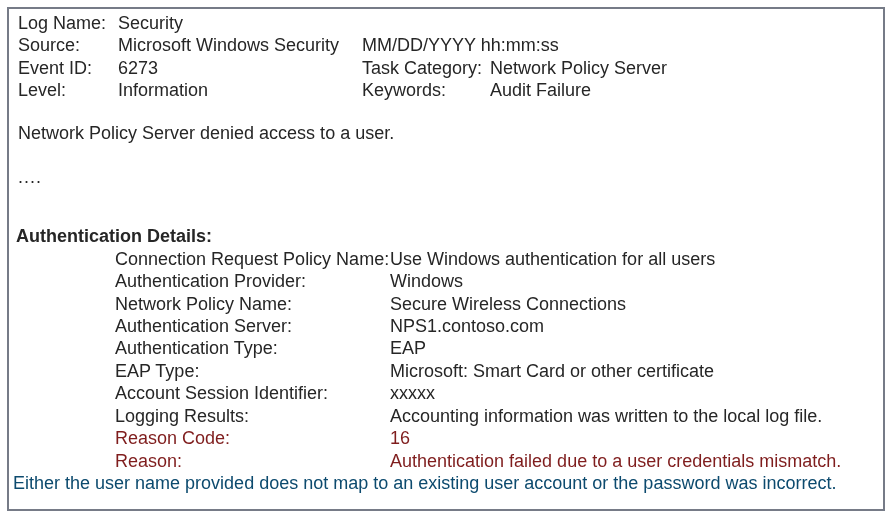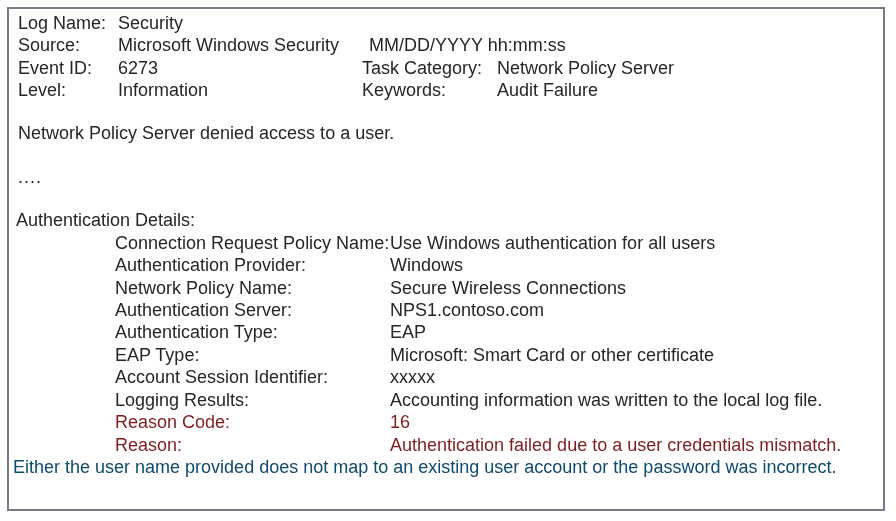--- a/index.html
+++ b/index.html
@@ -24,25 +24,25 @@
     line-height: 22.4px;
   }
   .content {
     padding: 3px 8px 0 9px;
   }
   
   .hrow { display: flex; white-space: nowrap; }
   .hlabel  { width: 100px; flex: 0 0 auto; }
   .hvalue  { width: 244px; flex: 0 0 auto; }
   .hlabel2 { width: 128px; flex: 0 0 auto; }
-  .hvalue2 { flex: 1; margin-left: 7px; }
+  .hvalue2 { flex: 1; }
   
   .desc { margin-top: 20px; }
   .dots { margin-top: 22px; letter-spacing: 1px; }
-  .sect { margin-top: 21px; margin-left: -2px; }
+  .sect { margin-top: 37px; margin-left: -2px; font-weight: bold; }
   .details { margin-left: 97px; }
   .drow { display: flex; white-space: nowrap; }
   .dlabel { width: 275px; flex: 0 0 auto; }
   .dvalue { flex: 1; }
   .red { color: #7f1d1d; }
   .footer-note { margin-left: -5px; color: #0c4a6e; white-space: nowrap; }
 </style>
 </head>
 <body>
 

